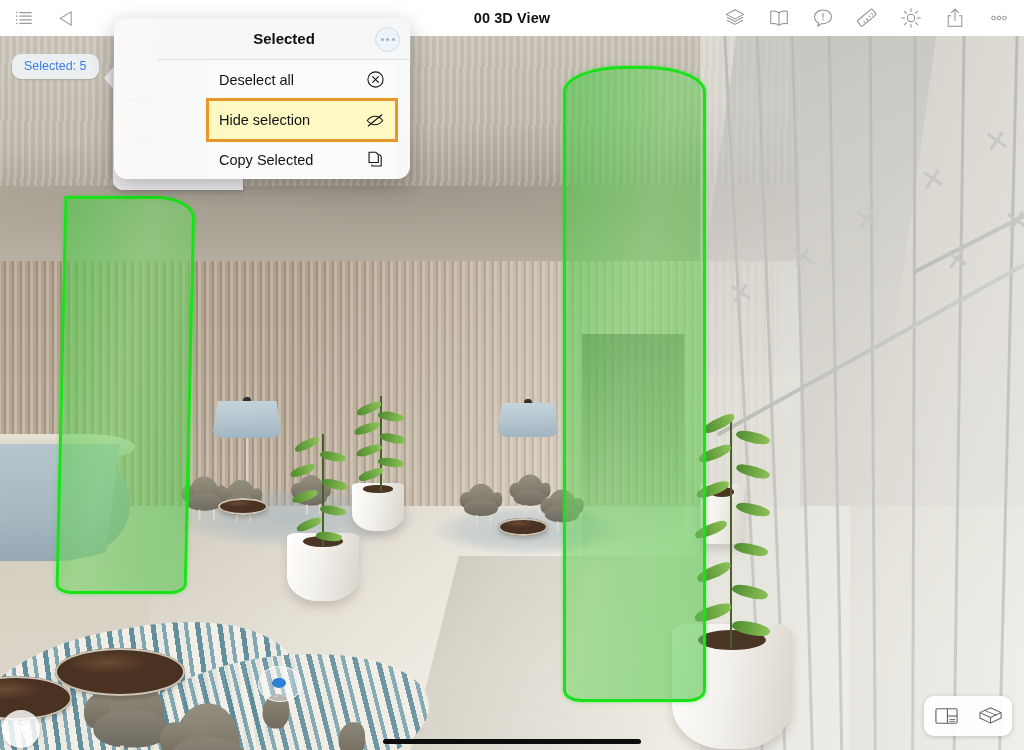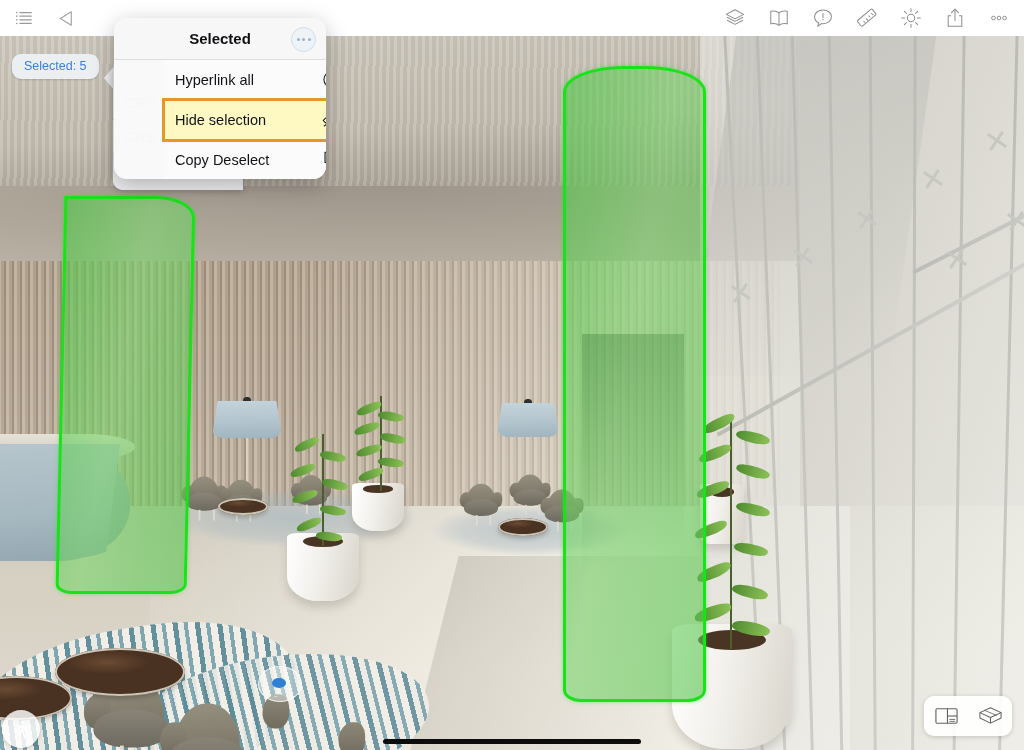--- a/index.html
+++ b/index.html
@@ -180,23 +180,23 @@
     overflow:hidden;}
   #list-panel .lp-head{height:24px;background:#e9e9ec;}
   #list-panel .lp-row{height:33px;display:flex;align-items:center;padding-left:12px;
     font-size:14.5px;color:#17191c;border-bottom:.5px solid #dcdcdf;white-space:nowrap;}
   #list-panel .lp-foot{height:36px;background:#eeeef1;}
   
   #panel-notch{position:absolute;left:104px;top:64px;width:12px;height:28px;z-index:44;
     background:#f0f0f2;clip-path:polygon(100% 0,0 50%,100% 100%);}
 
   
-  #popup{position:absolute;left:114px;top:18px;width:212px;z-index:60;
+  #popup{position:absolute;left:114px;top:18px;width:252px;z-index:60;
     background:rgba(249,249,250,.99);border-radius:13px;
-    box-shadow:0 6px 22px rgba(0,0,0,.26);overflow:hidden;}
+    box-shadow:0 6px 22px rgba(0,0,0,.26);overflow:hidden;padding-left:44px;}
   #popup-header{height:41px;display:flex;align-items:center;justify-content:center;position:relative;
     border-bottom:.5px solid #dededf;background:#f7f7f8;}
   #popup-title{font-size:15px;font-weight:bold;color:#0f1114;}
   #popup-more{position:absolute;right:10px;top:9px;width:23px;height:23px;border-radius:50%;
     border:1px solid #cfdce8;background:#eef3f8;display:flex;align-items:center;
     justify-content:center;gap:2.5px;cursor:pointer;}
   #popup-more i{width:3px;height:3px;border-radius:50%;background:#9fb3c6;display:block;}
   #popup-items{width:188px;margin-left:50px;background:#fbfbfc;}
   .menu-item{height:39px;display:flex;align-items:center;justify-content:space-between;
     padding:0 11px 0 11px;border-bottom:.5px solid #e2e2e4;cursor:pointer;position:relative;}
@@ -423,20 +423,21 @@
           <line x1="6.5" y1="17" x2="19" y2="17" stroke-linecap="round"></line>
         </svg>
       </div>
       <div class="tb-icon">
         <svg viewBox="0 0 22 22" width="21" height="21" fill="none" stroke="#a5a5a5" stroke-width="1.25" stroke-linejoin="round">
           <path d="M16 4 L4.5 11 L16 18 Z"></path>
         </svg>
       </div>
     </div>
 
+    <div id="app-title">00 3D View</div>
 
     <div class="tb-right">
       <div class="tb-icon">
         <svg viewBox="0 0 24 24" width="22" height="22" fill="none" stroke="#8e8e8e" stroke-width="1.1" stroke-linejoin="round">
           <path d="M12 3 L21.5 8 L12 13 L2.5 8 Z"></path>
           <path d="M3.3 11.2 L12 15.7 L20.7 11.2"></path>
           <path d="M3.3 14.4 L12 18.9 L20.7 14.4"></path>
         </svg>
       </div>
       <div class="tb-icon">
@@ -506,42 +507,42 @@
       <div id="popup-title">Selected</div>
       <div id="popup-more">
         <i></i>
         <i></i>
         <i></i>
       </div>
     </div>
     <div id="popup-items">
 
       <div class="menu-item">
-        <span class="mi-label">Hyperlink all</span>
+        <span class="mi-label">Deselect all</span>
         <span class="mi-icon">
           <svg viewBox="0 0 20 20" width="19" height="19" fill="none" stroke="#111316" stroke-width="1.15" stroke-linecap="round">
             <circle cx="10" cy="10" r="8"></circle>
             <line x1="7" y1="7" x2="13" y2="13"></line>
               <line x1="13" y1="7" x2="7" y2="13"></line>
           </svg>
         </span>
       </div>
 
       <div class="menu-item highlighted">
         <span class="mi-label">Hide selection</span>
         <span class="mi-icon">
           <svg viewBox="0 0 22 22" width="20" height="20" fill="none" stroke="#111316" stroke-width="1.15" stroke-linecap="round">
             <path d="M2.5 11.5 C5 8.3 8 6.8 11 6.8 C14 6.8 17 8.3 19.5 11.5 C17 14.7 14 16.2 11 16.2 C8 16.2 5 14.7 2.5 11.5 Z"></path>
             <line x1="18.6" y1="5.2" x2="3.6" y2="17.6"></line>
           </svg>
         </span>
       </div>
 
       <div class="menu-item">
-        <span class="mi-label">Copy Deselect</span>
+        <span class="mi-label">Copy Selected</span>
         <span class="mi-icon">
           <svg viewBox="0 0 20 20" width="19" height="19" fill="none" stroke="#111316" stroke-width="1.15" stroke-linejoin="round">
             <path d="M3.2 2.4 H10.4 L13 5 V13.2 H3.2 Z"></path>
             <path d="M6.2 15.2 V16.8 H16 V6.6 L14 4.6"></path>
           </svg>
         </span>
       </div>
 
 
     </div>

